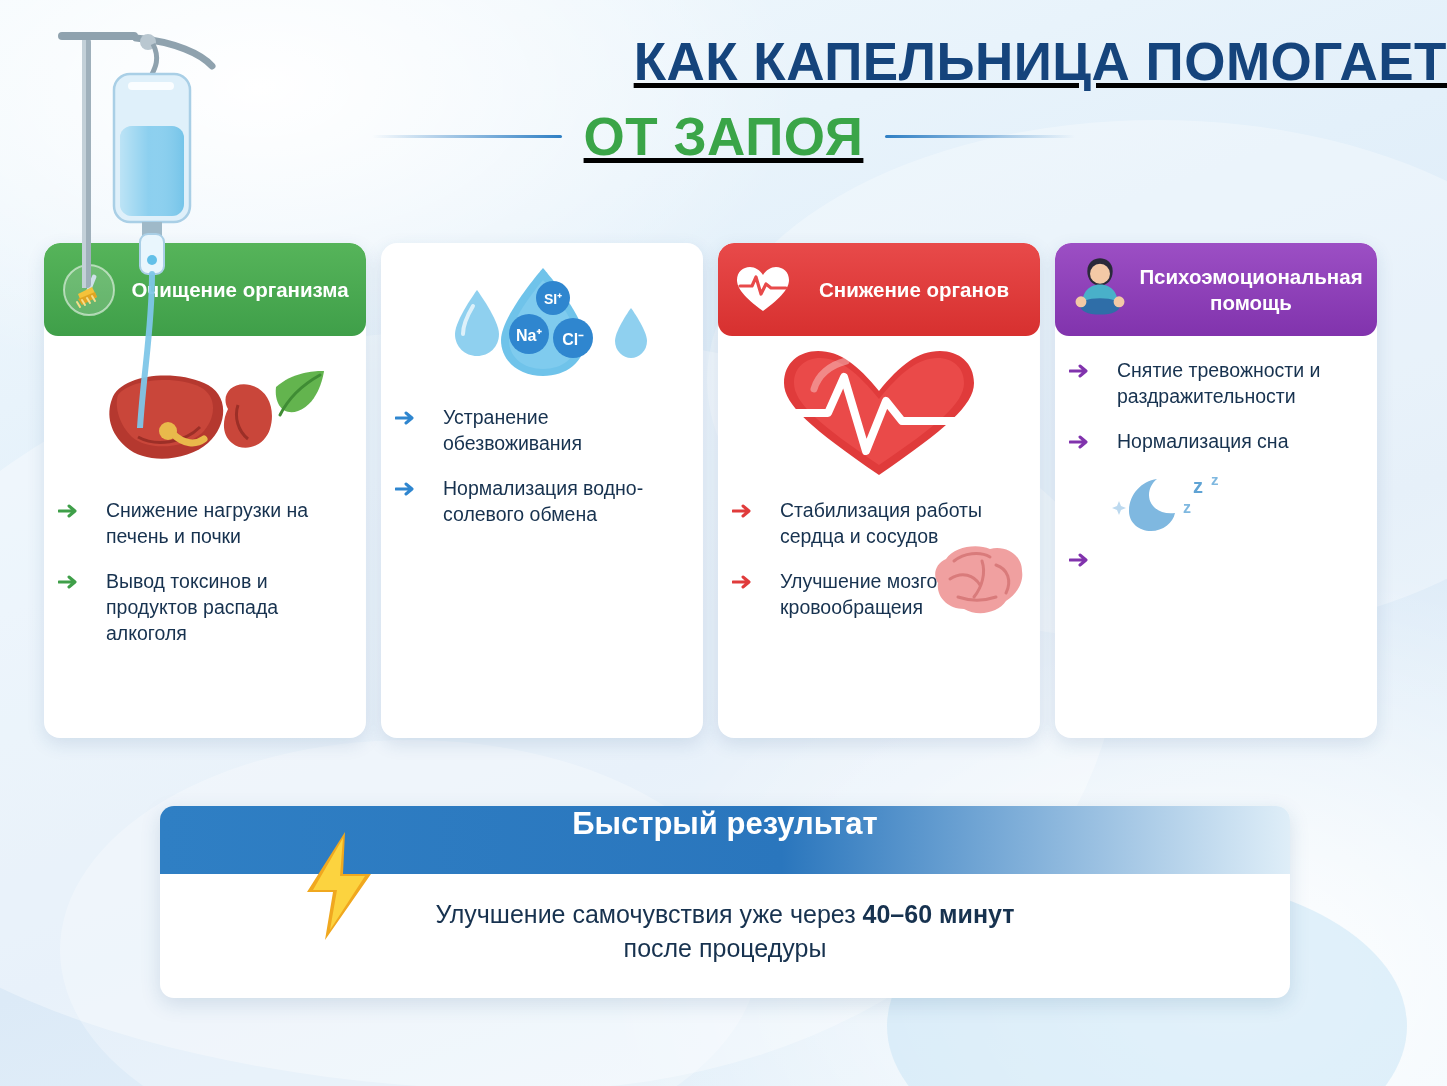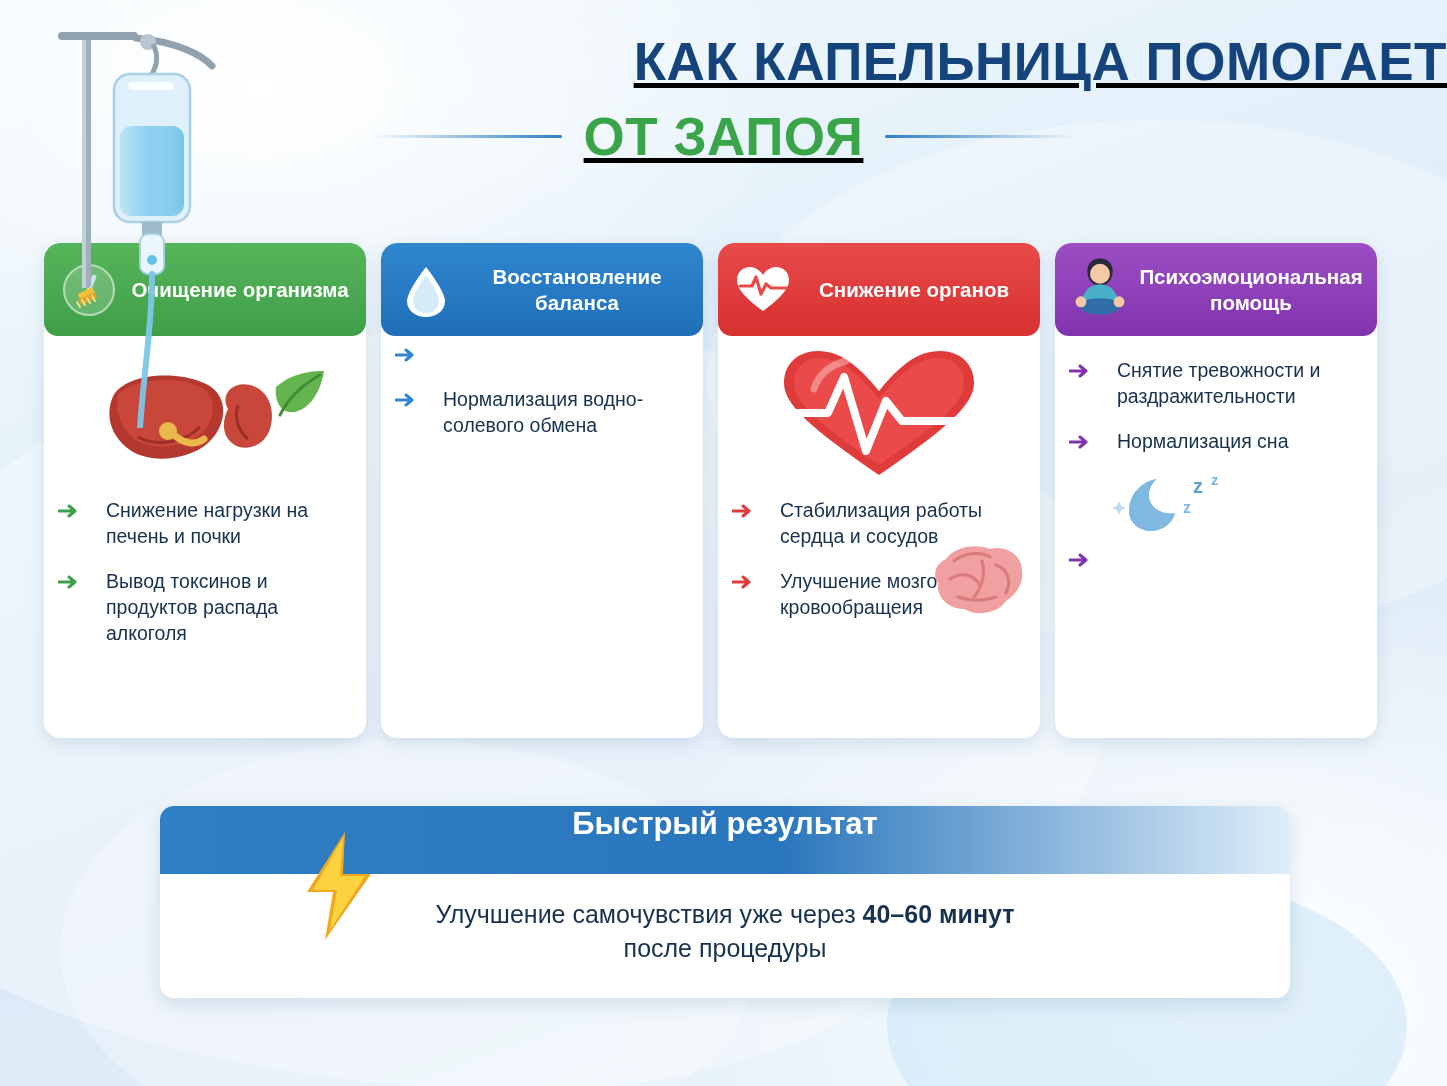--- a/index.html
+++ b/index.html
@@ -323,36 +323,43 @@
             <svg width="22" height="16" viewBox="0 0 22 16">
                 <path d="M1 8 H15 M11 3 L17 8 L11 13" stroke="#3f9f49" stroke-width="3" fill="none" stroke-linecap="round" stroke-linejoin="round"></path>
               </svg>
           </span>
           <span class="txt">Вывод токсинов и продуктов распада алкоголя</span>
         </div>
       </div>
     </div>
 
     <div class="card c-blue">
-      <div class="card-head">
-        <div class="head-icon">
-          <svg width="50" height="58" viewBox="0 0 50 58">
-            <path d="M25 6 C 25 6, 44 30, 44 40 C 44 50, 35 56, 25 56 C 15 56, 6 50, 6 40 C 6 30, 25 6, 25 6 Z" fill="#ffffff"></path>
-            <path d="M25 14 C 25 14, 38 32, 38 40 C 38 48, 32 52, 25 52 C 18 52, 12 48, 12 40 C 12 32, 25 14, 25 14 Z" fill="#d7ecfa"></path>
-          </svg>
-        </div>
-        <div class="head-text">Восстановление баланса</div>
+      <div class="card-art">
+        <svg width="250" height="140" viewBox="0 0 250 140">
+          <path d="M60 36 C 60 36, 82 66, 82 80 C 82 93, 72 102, 60 102 C 48 102, 38 93, 38 80 C 38 66, 60 36, 60 36 Z" fill="#8fd0ef"></path>
+          <path d="M56 52 C 50 62, 46 72, 46 80" stroke="#ffffff" stroke-width="4" fill="none" stroke-linecap="round" opacity="0.7"></path>
+          <path d="M214 54 C 214 54, 230 76, 230 87 C 230 97, 222 104, 214 104 C 206 104, 198 97, 198 87 C 198 76, 214 54, 214 54 Z" fill="#8fd0ef"></path>
+          <path d="M126 14 C 126 14, 168 62, 168 86 C 168 108, 149 122, 126 122 C 103 122, 84 108, 84 86 C 84 62, 126 14, 126 14 Z" fill="#6fc3ea"></path>
+          <path d="M126 26 C 126 26, 160 66, 160 86 C 160 104, 145 115, 126 115 C 107 115, 92 104, 92 86 C 92 66, 126 26, 126 26 Z" fill="#7fcbee"></path>
+          <circle cx="136" cy="44" r="17" fill="#2f86cf"></circle>
+          <text x="136" y="50" font-family="Liberation Sans, sans-serif" font-size="14" font-weight="bold" fill="#ffffff" text-anchor="middle">SI⁺</text>
+          <circle cx="112" cy="80" r="20" fill="#2f86cf"></circle>
+          <text x="112" y="87" font-family="Liberation Sans, sans-serif" font-size="16" font-weight="bold" fill="#ffffff" text-anchor="middle">Na⁺</text>
+          <circle cx="156" cy="84" r="20" fill="#2f86cf"></circle>
+          <text x="156" y="91" font-family="Liberation Sans, sans-serif" font-size="16" font-weight="bold" fill="#ffffff" text-anchor="middle">Cl⁻</text>
+        </svg>
       </div>
       <div class="card-body">
         <div class="bullet">
           <span class="arw">
             <svg width="22" height="16" viewBox="0 0 22 16">
                 <path d="M1 8 H15 M11 3 L17 8 L11 13" stroke="#2f86cf" stroke-width="3" fill="none" stroke-linecap="round" stroke-linejoin="round"></path>
               </svg>
           </span>
+          <span class="txt">Устранение обезвоживания</span>
         </div>
         <div class="bullet">
           <span class="arw">
             <svg width="22" height="16" viewBox="0 0 22 16">
                 <path d="M1 8 H15 M11 3 L17 8 L11 13" stroke="#2f86cf" stroke-width="3" fill="none" stroke-linecap="round" stroke-linejoin="round"></path>
               </svg>
           </span>
           <span class="txt">Нормализация водно-солевого обмена</span>
         </div>
       </div>

